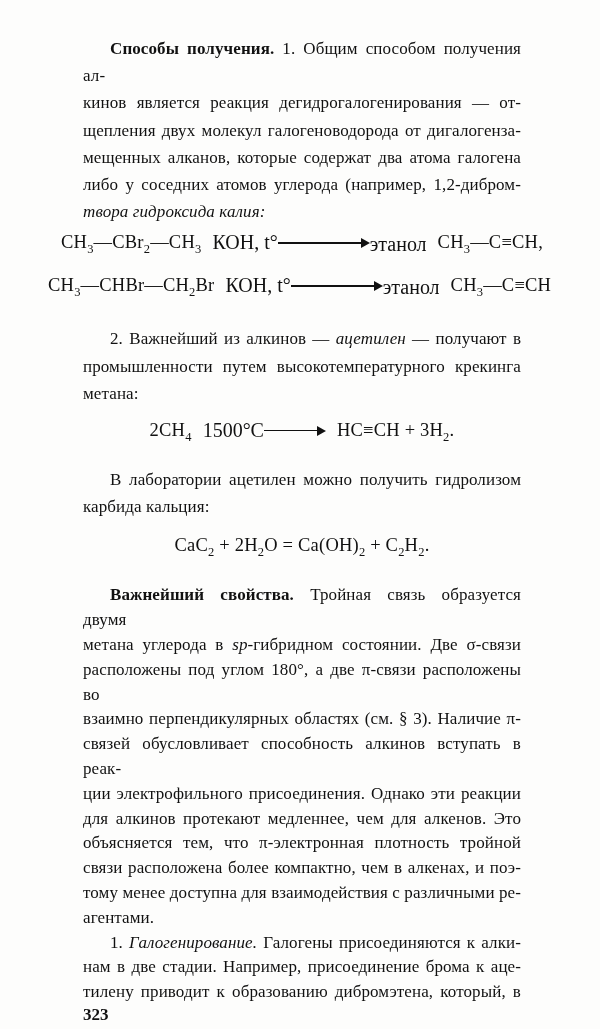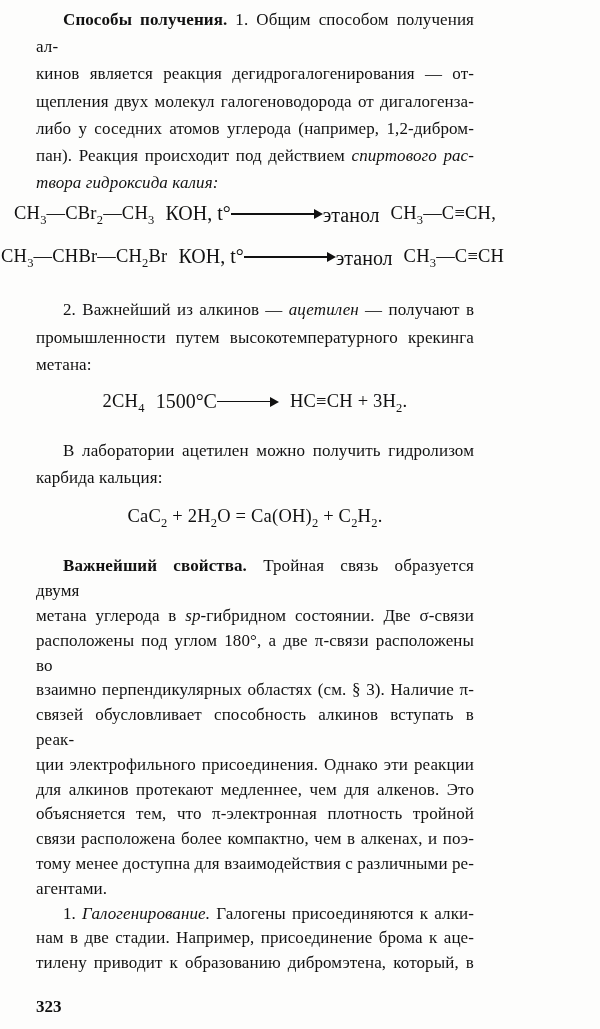--- a/index.html
+++ b/index.html
@@ -5,23 +5,24 @@
   html, body { margin: 0; padding: 0; }
   body {
     width: 600px; height: 1029px;
     background: #fdfdfc;
     color: #111;
     font-family: "Liberation Serif", "DejaVu Serif", serif;
   }
   .page {
     box-sizing: border-box;
     width: 504px; height: 1029px;
-    padding: 6px 30px 12px 36px;
+    padding: 35px 30px 12px 36px;
     display: flex; flex-direction: column;
     overflow: hidden;
+    margin-left: 47px;
   }
   
   .para { margin: 0; }
   .para-a .line { line-height: 27.2px; }
   .para-b .line { line-height: 24.8px; }
   .line {
     font-size: 17px;
     text-align: justify;
     text-align-last: justify;
     white-space: normal;
@@ -78,22 +79,22 @@
 </style>
 </head>
 <body>
 
 <div class="page">
 
   <div class="para para-a" id="p1">
       <div class="line first"><span class="b">Способы получения.</span><span> 1. Общим способом получения ал-</span></div>
       <div class="line"><span>кинов является реакция дегидрогалогенирования — от-</span></div>
       <div class="line"><span>щепления двух молекул галогеноводорода от дигалогенза-</span></div>
+      <div class="line"><span>мещенных алканов, которые содержат два атома галогена</span></div>
       <div class="line"><span>либо у соседних атомов углерода (например, 1,2-дибром-</span></div>
-      <div class="line"><span>пан). Реакция происходит под действием </span><span class="i">спиртового рас-</span></div>
       <div class="line last"><span class="i">твора гидроксида калия:</span></div>
     </div>
 
   <div class="equation" id="eq1">
     <span class="chem">CH<sub>3</sub>—CBr<sub>2</sub>—CH<sub>3</sub></span>
     <span class="rxn">
       <span class="over">КОН, t°</span>
       <span class="shaft"></span>
       <span class="under">этанол</span>
     </span>

